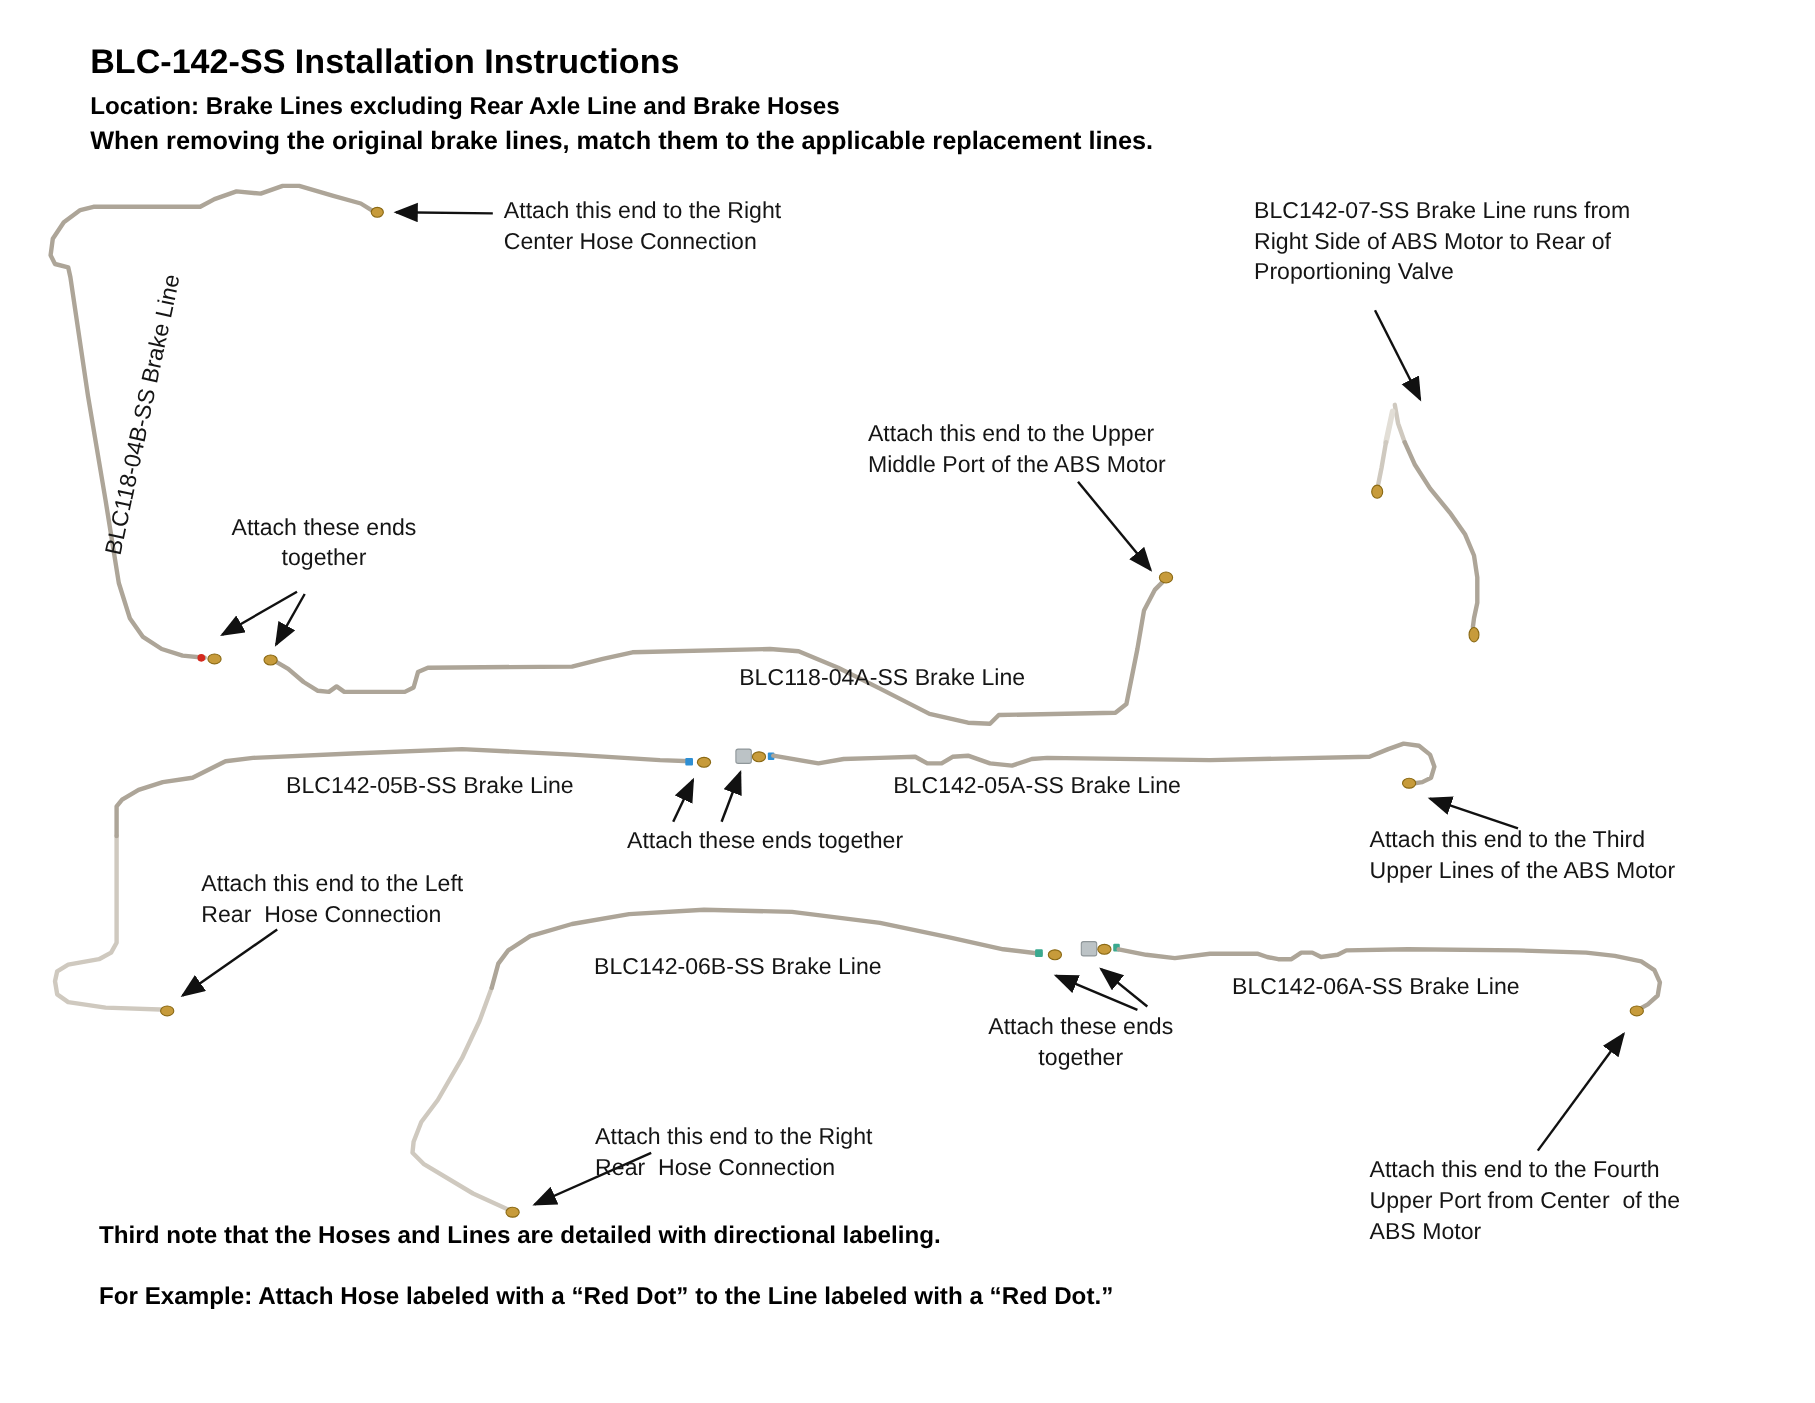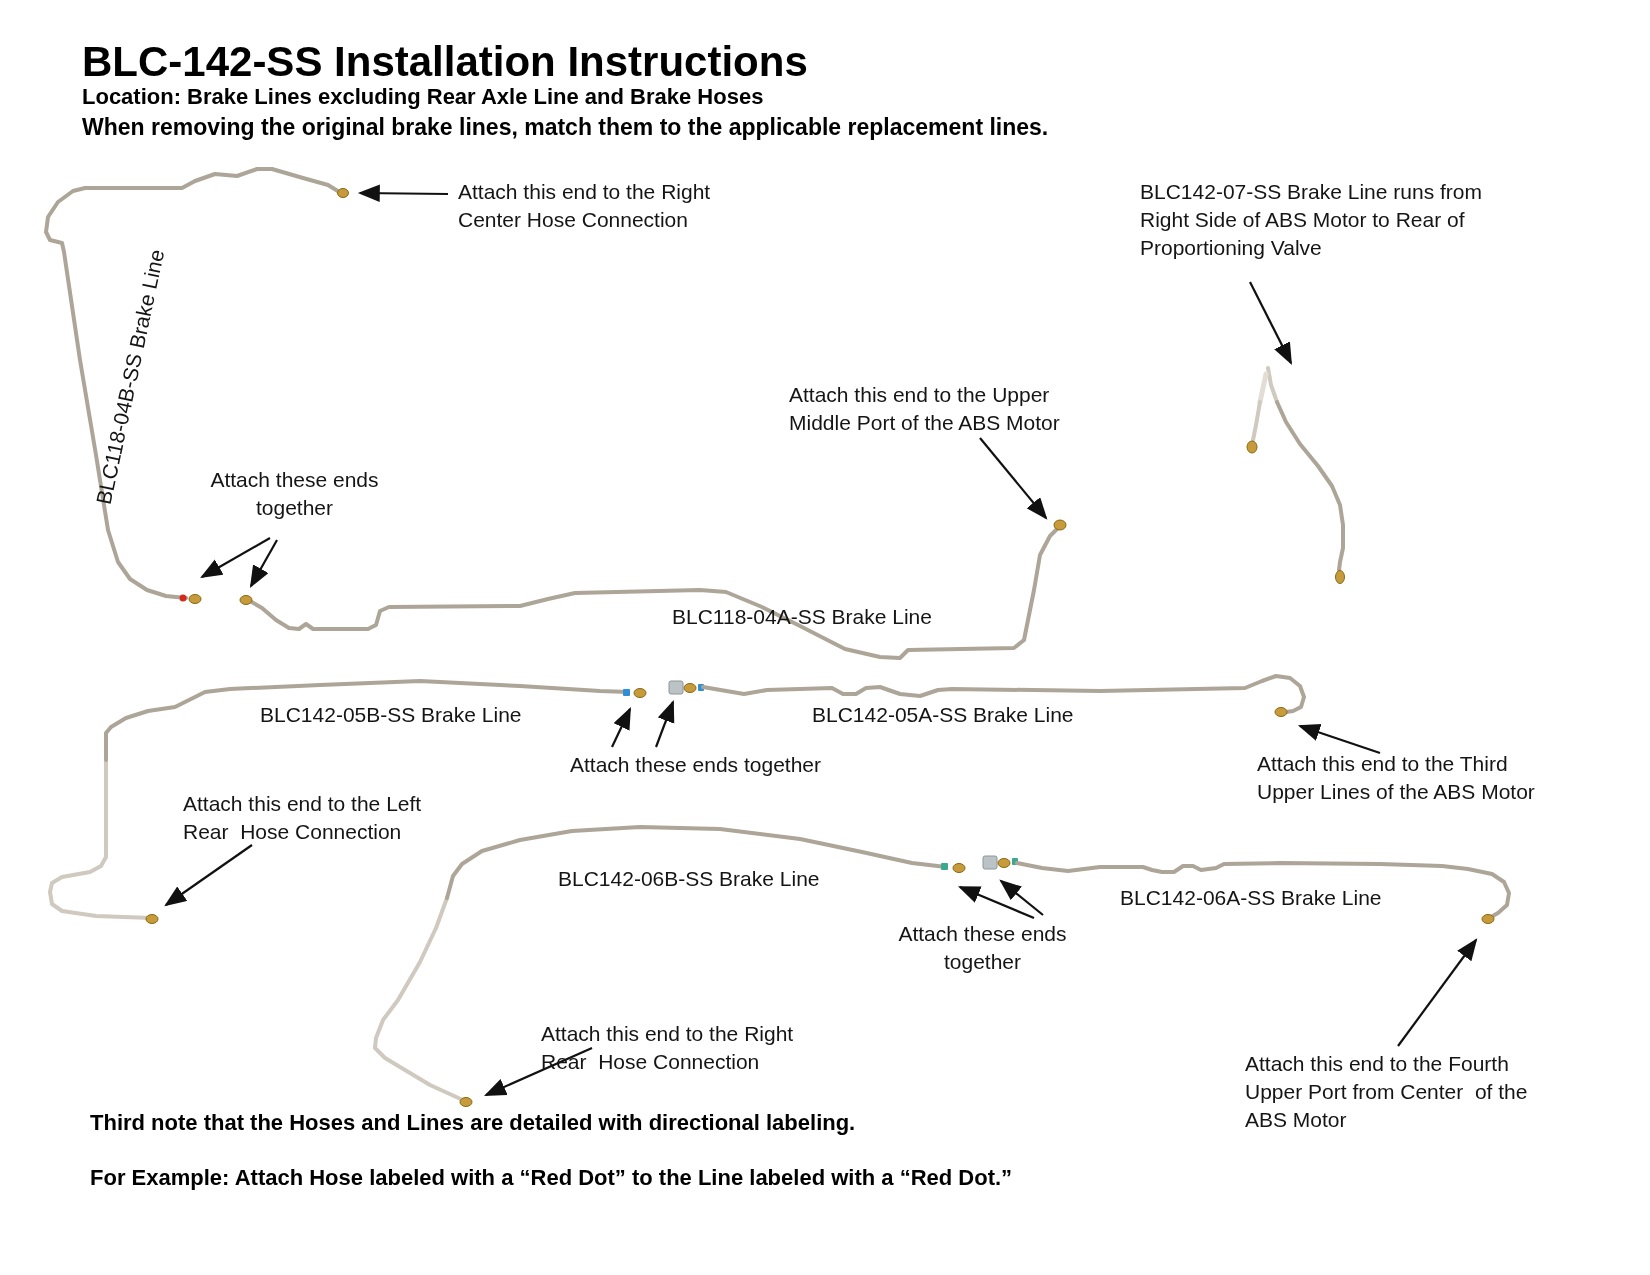--- a/index.html
+++ b/index.html
@@ -1,21 +1,21 @@
 <!DOCTYPE html>
 <html><head>
 <meta charset="utf-8">
 <style>
   html,body{margin:0;padding:0;background:#ffffff;}
   body{width:1650px;height:1275px;position:relative;overflow:hidden;
        font-family:"Liberation Sans",sans-serif;color:#111;}
   .page{position:absolute;inset:0;}
   svg.diagram{position:absolute;left:0;top:0;}
   .txt{position:absolute;white-space:pre;}
-  .hdr-title{left:82px;top:38px;font-size:42px;font-weight:bold;color:#000;}
+  .hdr-title{left:82px;top:38px;font-size:31px;font-weight:bold;color:#000;}
   .hdr-loc{left:82px;top:84px;font-size:22px;font-weight:bold;color:#000;}
   .hdr-inst{left:82px;top:114px;font-size:23px;font-weight:bold;color:#000;}
   .ann{position:absolute;font-size:21px;line-height:28px;color:#151515;}
   .ann .ann-line{display:block;white-space:pre;}
   .ann.center{text-align:center;}
   .lbl{position:absolute;font-size:21px;color:#151515;white-space:pre;}
   .lbl-rot{position:absolute;left:-12px;top:365px;width:285px;text-align:center;
            font-size:21px;color:#151515;transform:rotate(-78deg);transform-origin:center center;
            white-space:pre;}
   .ftr1{left:90px;top:1110px;font-size:22px;font-weight:bold;color:#000;}
@@ -99,21 +99,21 @@
 
   <div class="txt hdr-title">BLC-142-SS Installation Instructions</div>
   <div class="txt hdr-loc">Location: Brake Lines excluding Rear Axle Line and Brake Hoses</div>
   <div class="txt hdr-inst">When removing the original brake lines, match them to the applicable replacement lines.</div>
 
   <div class="lbl-rot">BLC118-04B-SS Brake Line</div>
 
   <div class="lbl" style="left:672px;top:605px;">BLC118-04A-SS Brake Line</div>
   <div class="lbl" style="left:260px;top:703px;">BLC142-05B-SS Brake Line</div>
   <div class="lbl" style="left:812px;top:703px;">BLC142-05A-SS Brake Line</div>
-  <div class="lbl" style="left:558px;top:867px;">BLC142-06B-SS Brake Line</div>
+  <div class="lbl" style="left:540px;top:867px;">BLC142-06B-SS Brake Line</div>
   <div class="lbl" style="left:1120px;top:886px;">BLC142-06A-SS Brake Line</div>
 
   <div class="ann" style="left:458px;top:178px;">
     <span class="ann-line">Attach this end to the Right</span>
     <span class="ann-line">Center Hose Connection</span>
   </div>
 
   <div class="ann" style="left:1140px;top:178px;">
     <span class="ann-line">BLC142-07-SS Brake Line runs from</span>
     <span class="ann-line">Right Side of ABS Motor to Rear of</span>
@@ -127,21 +127,21 @@
 
   <div class="ann" style="left:789px;top:381px;">
     <span class="ann-line">Attach this end to the Upper</span>
     <span class="ann-line">Middle Port of the ABS Motor</span>
   </div>
 
   <div class="ann" style="left:570px;top:751px;">
     <span class="ann-line">Attach these ends together</span>
   </div>
 
-  <div class="ann" style="left:1245px;top:750px;margin-left:12px;">
+  <div class="ann" style="left:1245px;top:750px;">
     <span class="ann-line">Attach this end to the Third</span>
     <span class="ann-line">Upper Lines of the ABS Motor</span>
   </div>
 
   <div class="ann" style="left:183px;top:790px;">
     <span class="ann-line">Attach this end to the Left</span>
     <span class="ann-line">Rear  Hose Connection</span>
   </div>
 
   <div class="ann center" style="left:895px;top:920px;width:175px;">

